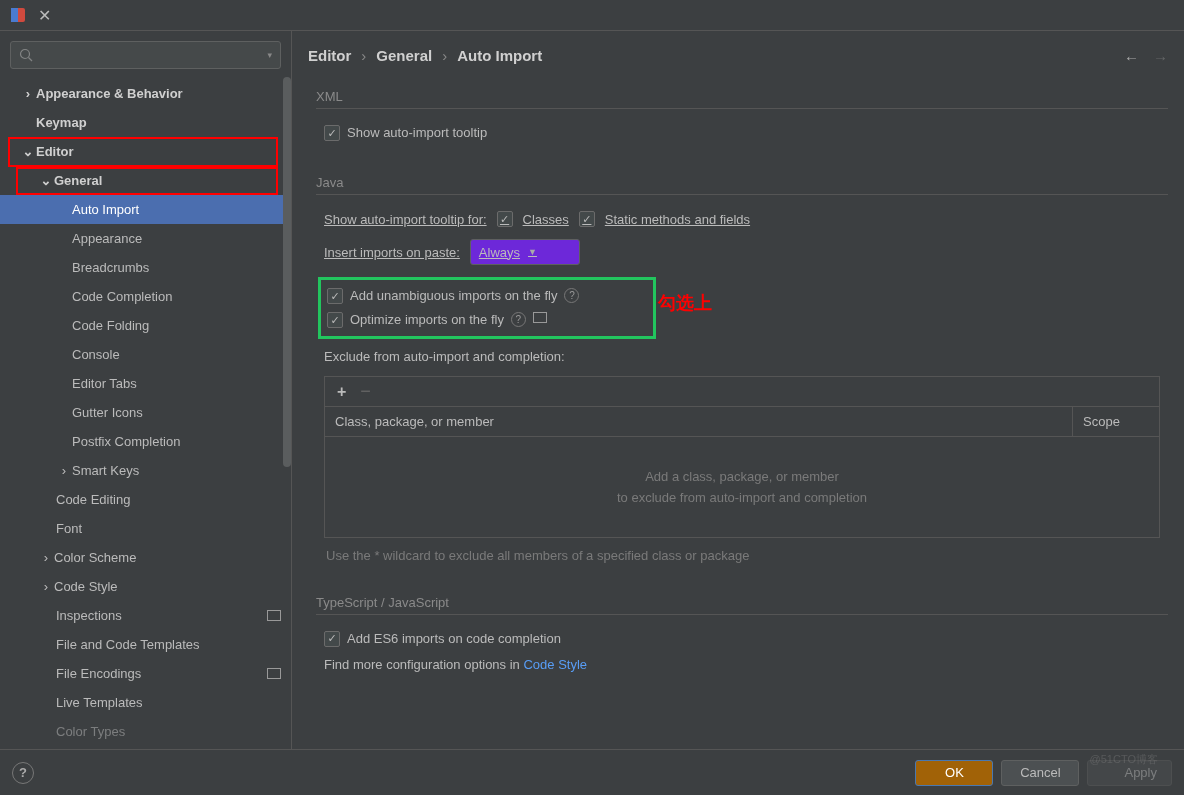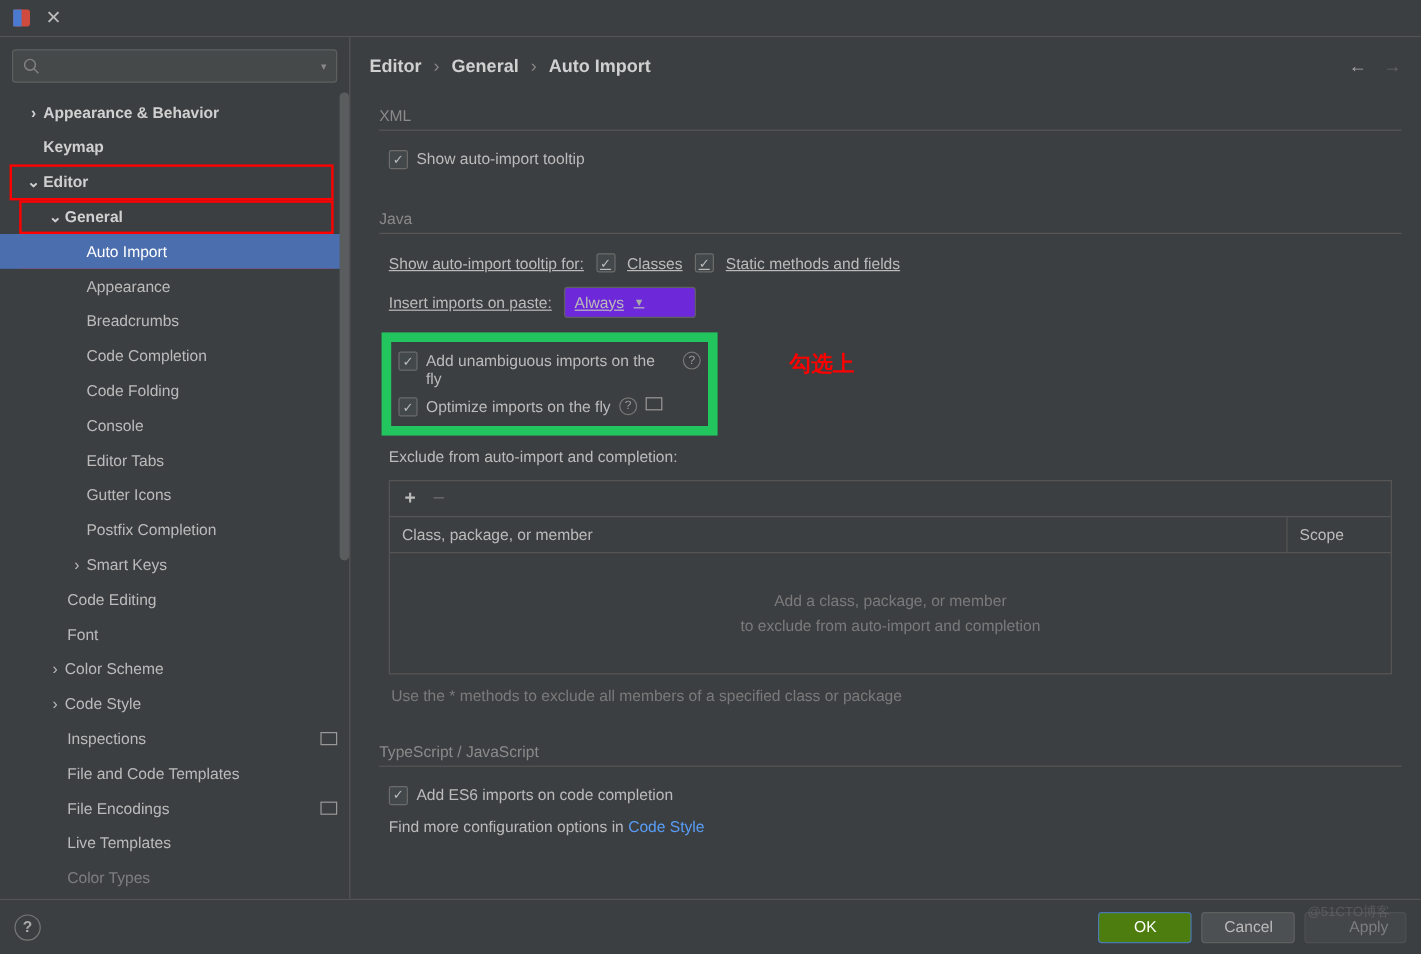--- a/index.html
+++ b/index.html
@@ -145,24 +145,24 @@
   background: #6d28d9;
   border: 1px solid #5e6060;
   border-radius: 3px;
   display: inline-flex; align-items: center;
   padding: 0 8px;
   gap: 8px;
 }
 .combo .tri { font-size: 9px; color: #aaa; }
 
 .redbox-java {
-  border: 8px solid #22c55e;
+  border: 3px solid #22c55e;
   padding: 4px 6px;
   margin: 6px 0 6px 2px;
-  width: 280px;
+  width: 338px;
 }
 .annotation {
   color: #ff0000;
   font-weight: bold;
   font-size: 18px;
   position: absolute;
   font-family: "Microsoft YaHei", sans-serif;
 }
 
 .exclude-box {
@@ -219,21 +219,21 @@
   height: 26px;
   min-width: 78px;
   border-radius: 3px;
   border: 1px solid #5e6060;
   background: #4c5052;
   color: #bbb;
   display: inline-flex; align-items: center; justify-content: center;
   padding: 0 14px;
   margin-left: 8px;
 }
-.btn.primary { background: #4d7c0f; border-color: #4a78b0; color: #fff; }
+.btn.primary { background: #a16207; border-color: #4a78b0; color: #fff; }
 .btn.disabled { opacity: 0.5; padding-left: 36px; }
 .watermark {
   position: absolute;
   right: 26px; bottom: 28px;
   color: #888; opacity: 0.35; font-size: 11px;
 }
 </style>
 </head>
 <body>
 
@@ -415,21 +415,21 @@
         </div>
         <div class="exclude-header">
           <div class="col1">Class, package, or member</div>
           <div class="col2">Scope</div>
         </div>
         <div class="exclude-empty">
           <div>Add a class, package, or member</div>
           <div>to exclude from auto-import and completion</div>
         </div>
       </div>
-      <div class="hint">Use the * methods to exclude all members of a specified class or package</div>
+      <div class="hint">Use the * wildcard to exclude all members of a specified class or package</div>
 
       <div style="height:10px"></div>
       <div class="section-title">TypeScript / JavaScript</div>
       <div class="section-divider"></div>
       <div class="checkbox-row">
         <span class="cb checked"></span>
         <span>Add ES6 imports on code completion</span>
       </div>
       <div style="padding:4px 8px;">
         <span>Find more configuration options in </span><span class="link">Code Style</span>

